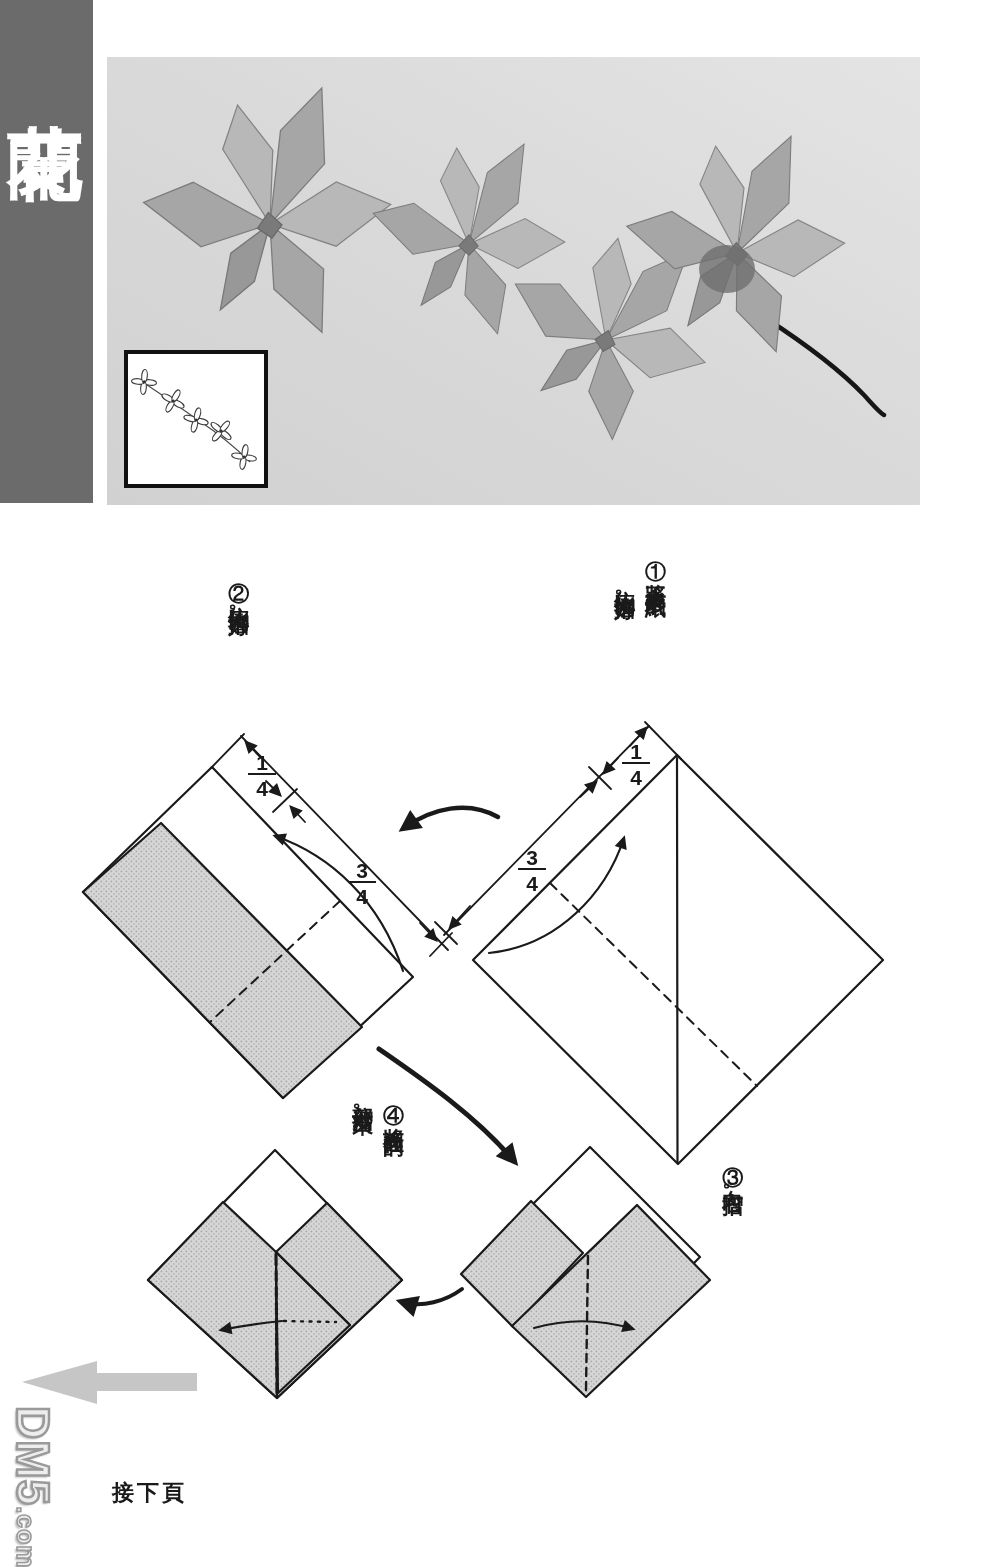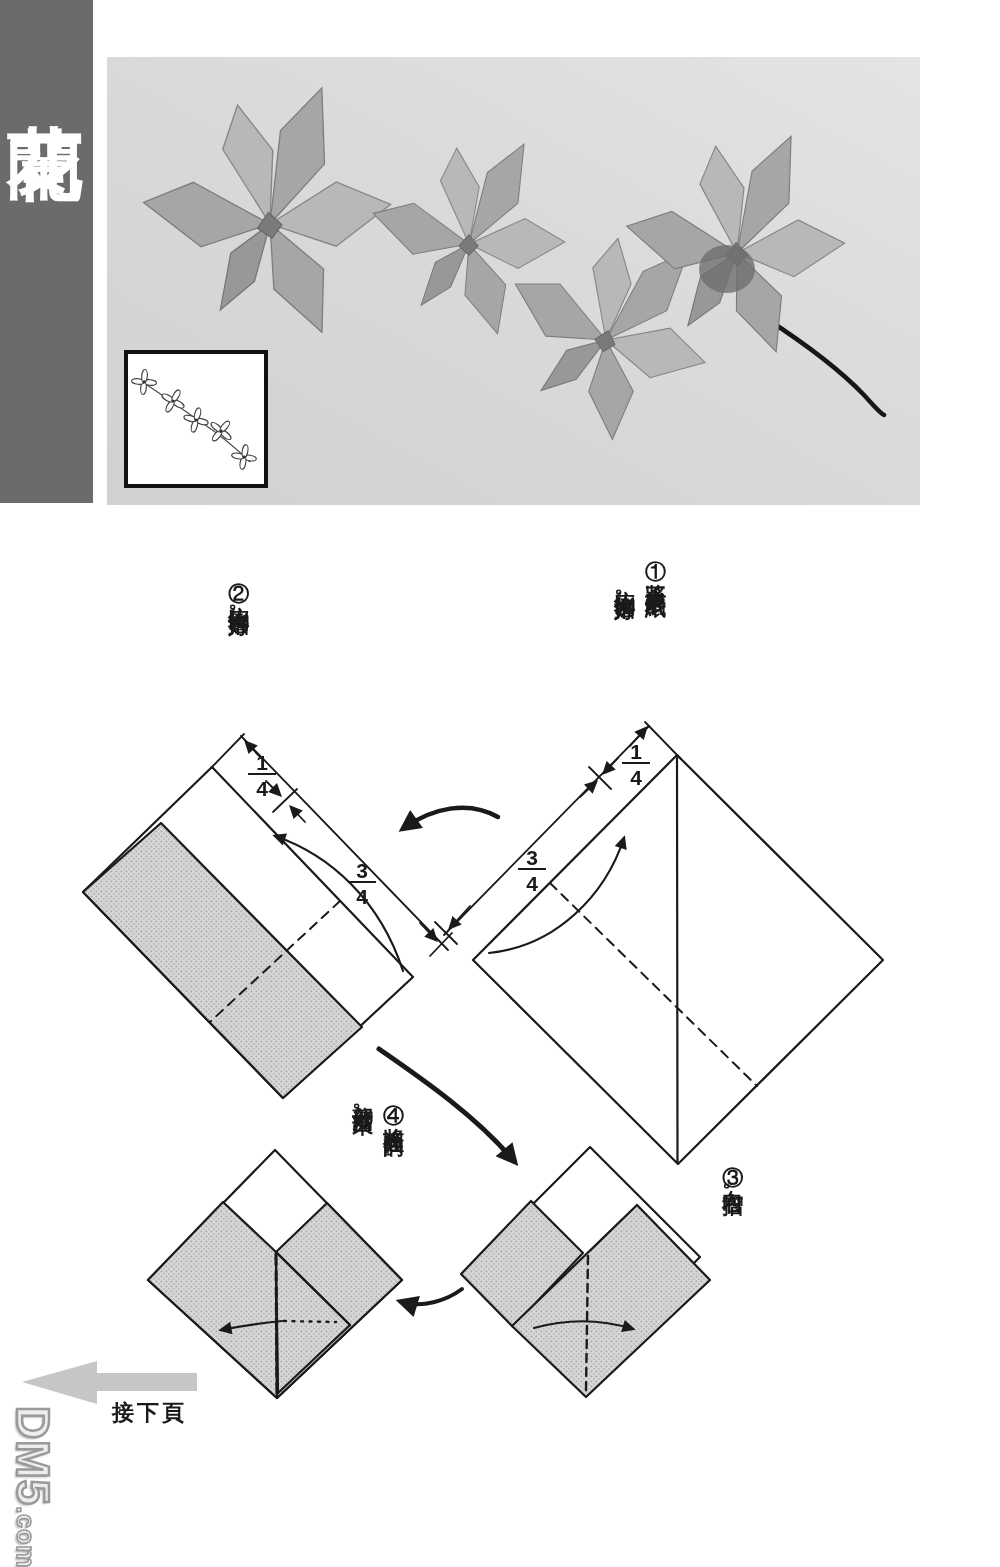--- a/index.html
+++ b/index.html
@@ -14,21 +14,21 @@
         color:#fff;font-size:76px;font-weight:700;letter-spacing:4px;line-height:1;}
   .photo{position:absolute;left:107px;top:57px;width:813px;height:448px;background:var(--photo-bg);}
   .photo svg{position:absolute;left:0;top:0;}
   .inset{position:absolute;left:17px;top:293px;width:144px;height:138px;background:#fff;
         border:4px solid #111;box-sizing:border-box;}
   .diagram-layer{position:absolute;left:0;top:0;pointer-events:none;}
   .vtext{position:absolute;writing-mode:vertical-rl;text-orientation:upright;color:var(--ink);
         font-weight:700;font-size:21px;letter-spacing:2.5px;line-height:1.18;}
   .vtext .col + .col{margin-block-start:6px;}
   .pad30{padding-top:30px;}
-  .footer-label{position:absolute;left:112px;top:1398px;font-size:22px;font-weight:700;
+  .footer-label{position:absolute;left:112px;top:1478px;font-size:22px;font-weight:700;
         color:var(--ink);letter-spacing:3px;}
   .watermark{position:absolute;left:14px;top:1406px;width:46px;height:150px;}
   .watermark-inner{transform-origin:0 0;transform:rotate(90deg) translate(0,-46px);
         white-space:nowrap;font-weight:800;font-size:46px;letter-spacing:1px;
         color:#ededed;-webkit-text-stroke:2.5px var(--watermark-gray);
         text-shadow:2px 2px 2px rgba(110,110,110,.45);}
   .watermark-inner .suffix{font-size:25px;-webkit-text-stroke:1.6px var(--watermark-gray);}
   
   .ln{stroke:var(--ink);fill:none;stroke-width:2.2;stroke-linecap:round;stroke-linejoin:round;}
   .thin{stroke-width:1.3;}

